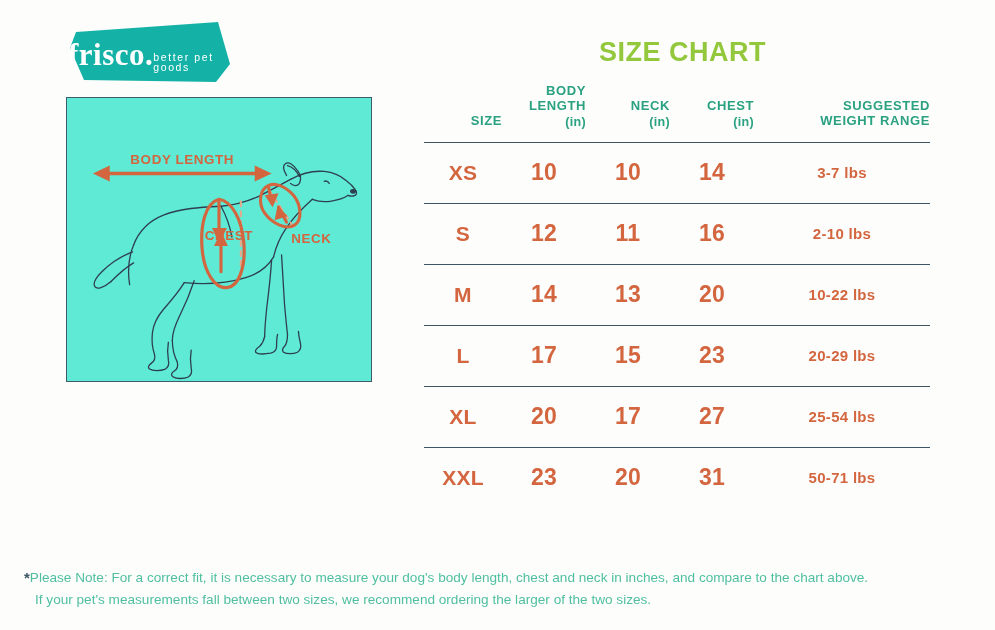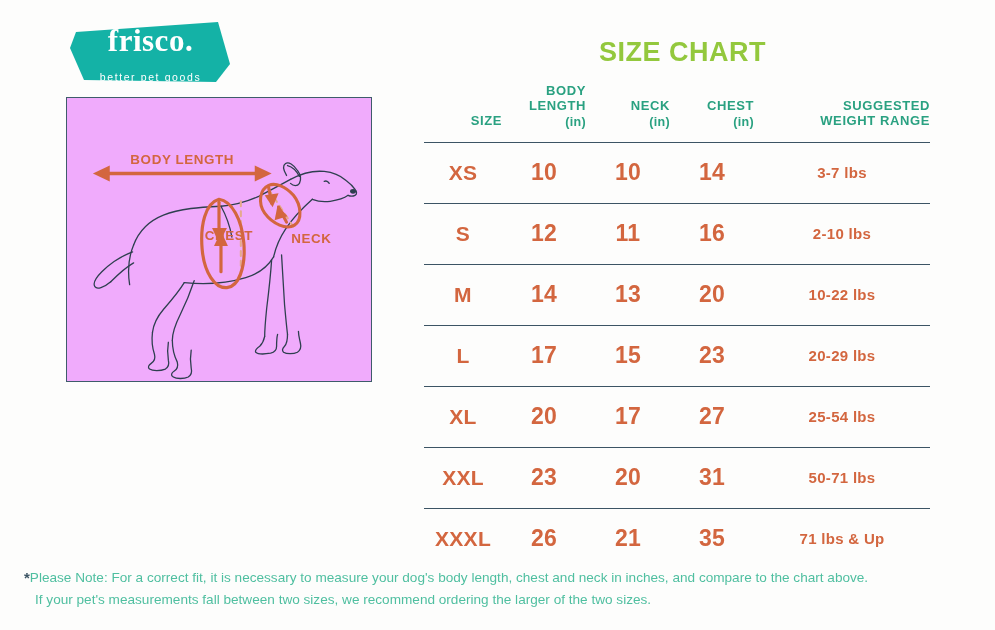--- a/index.html
+++ b/index.html
@@ -28,21 +28,21 @@
     position: absolute;
     inset: 0;
   }
   #logo-text-wrap {
     position: absolute;
     left: 0;
     top: 0;
     width: 165px;
     height: 68px;
     display: flex;
-    flex-direction: column;
+    flex-direction: row;
     align-items: center;
     justify-content: center;
     padding-top: 4px;
     box-sizing: border-box;
   }
   #logo-wordmark {
     font-family: "Liberation Serif", serif;
     font-weight: 700;
     font-size: 31px;
     color: #ffffff;
@@ -59,21 +59,21 @@
   }
 
   
   #diagram-box {
     position: absolute;
     left: 66px;
     top: 97px;
     width: 306px;
     height: 285px;
     border: 1.6px solid #3f5c6b;
-    background: #f0abfc;
+    background: #5eead4;
     box-sizing: border-box;
   }
   #diagram-svg {
     display: block;
     width: 100%;
     height: 100%;
   }
 
   
   #size-chart-title {
@@ -323,26 +323,19 @@
       <td>27</td>
       <td class="weight-cell">25-54 lbs</td>
     </tr>
     <tr>
       <td class="size-cell">XXL</td>
       <td>23</td>
       <td>20</td>
       <td>31</td>
       <td class="weight-cell">50-71 lbs</td>
     </tr>
-    <tr>
-      <td class="size-cell">XXXL</td>
-      <td>26</td>
-      <td>21</td>
-      <td>35</td>
-      <td class="weight-cell">71 lbs &amp; Up</td>
-    </tr>
   </tbody>
 </table>
 
 <div id="footnote">
   <span class="star">*</span><span>Please Note: For a correct fit, it is necessary to measure your dog's body length, chest and neck in inches, and compare to the chart above.</span>
   <span class="line2">If your pet's measurements fall between two sizes, we recommend ordering the larger of the two sizes.</span>
 </div>
 
 </body></html>

